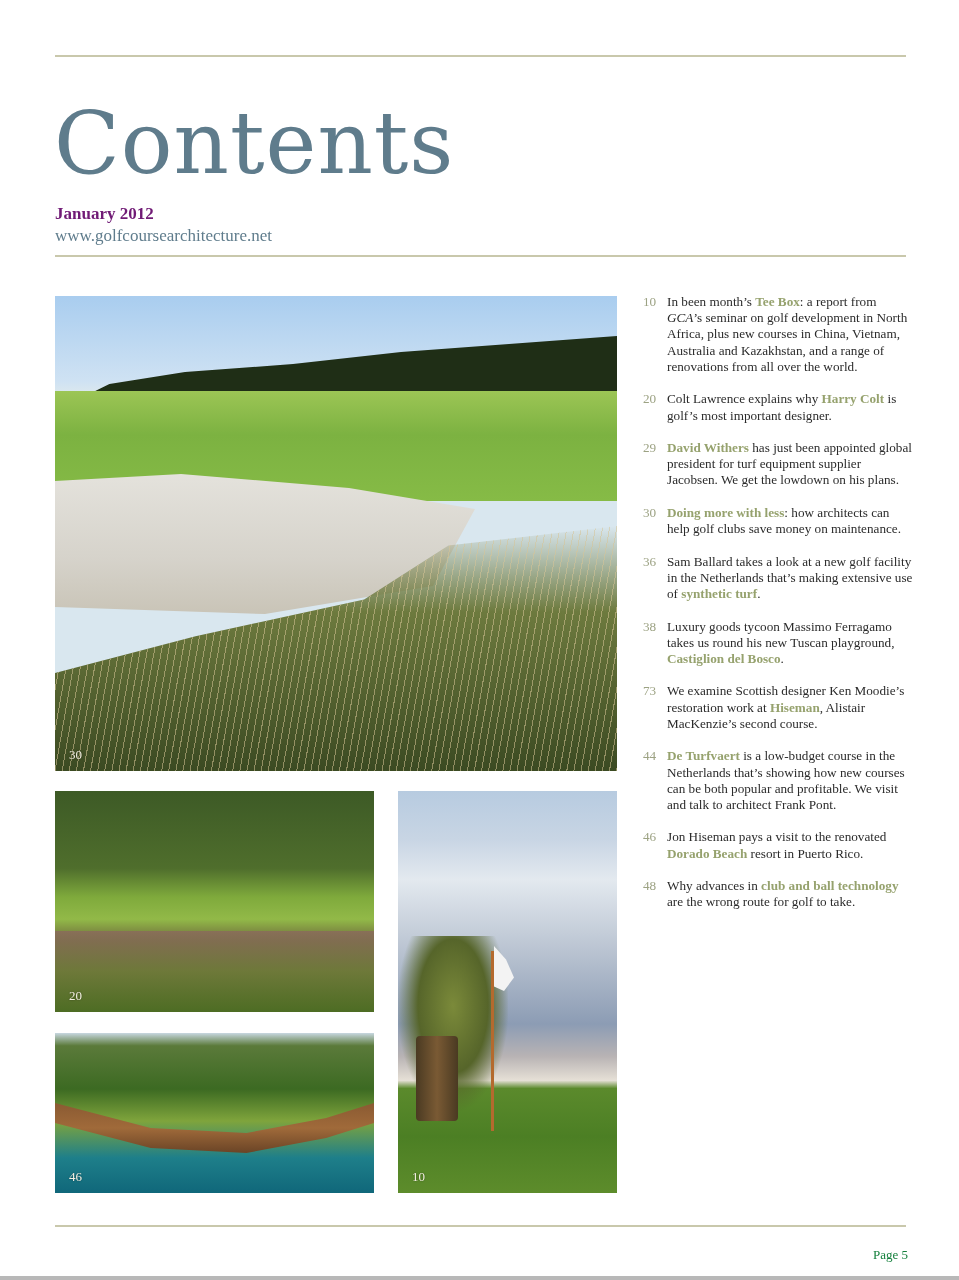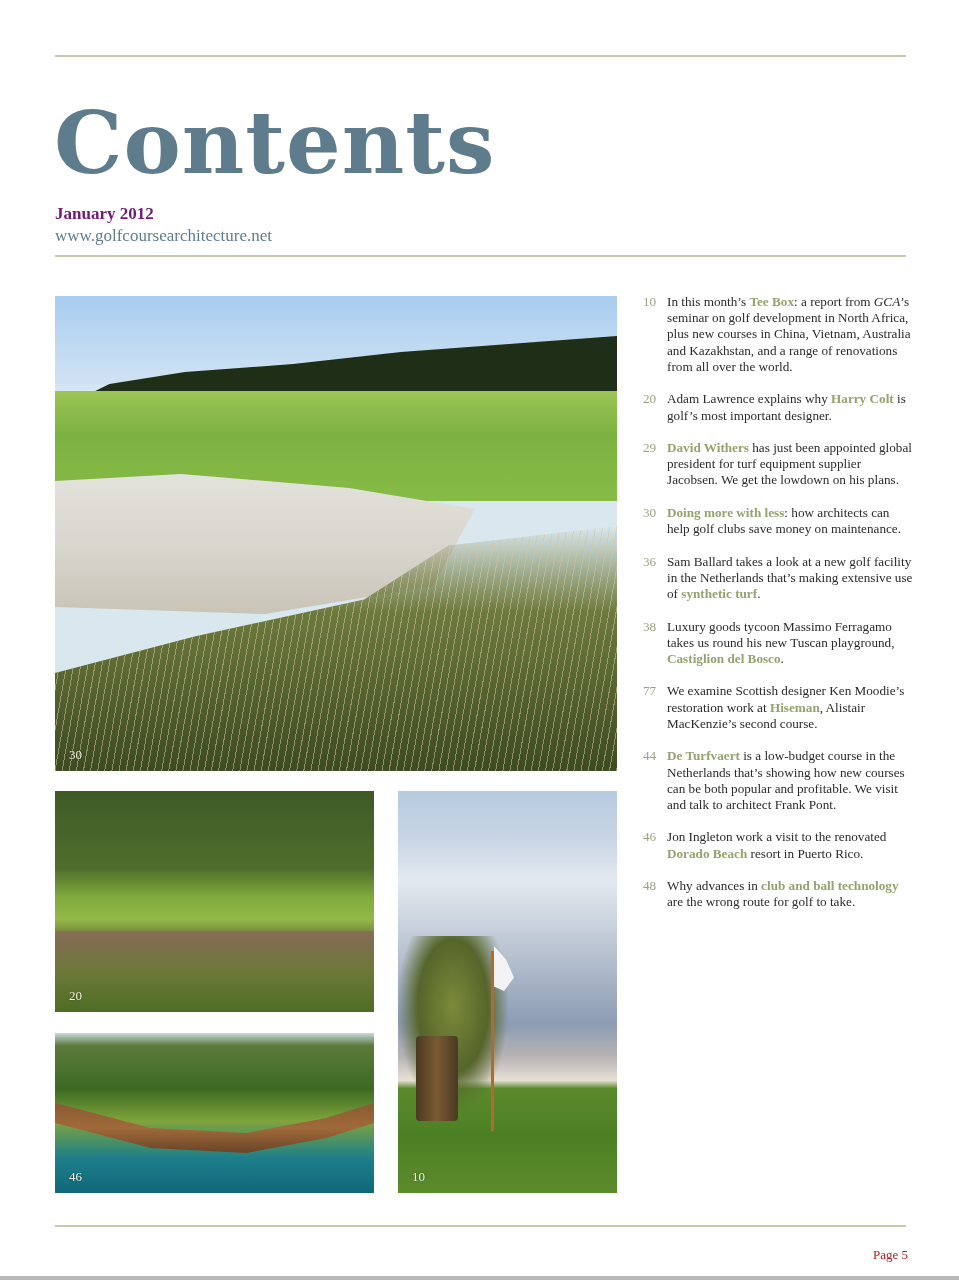--- a/index.html
+++ b/index.html
@@ -5,21 +5,21 @@
     * { margin: 0; padding: 0; box-sizing: border-box; }
     html, body { width: 959px; height: 1280px; background: #ffffff; overflow: hidden; }
     body { position: relative; font-family: "Liberation Serif", "DejaVu Serif", serif; color: #2b2b2b; }
 
     .rule { position: absolute; left: 55px; width: 851px; height: 2px; background: #c9c8ac; }
     .rule.top { top: 55px; }
     .rule.mid { top: 255px; }
     .rule.bottom { top: 1225px; }
     .page-edge { position: absolute; left: 0; top: 1276px; width: 959px; height: 4px; background: #b8b8b8; }
 
-    .title { position: absolute; left: 54px; top: 100px; font-size: 86px; color: #5f7c8c; letter-spacing: 1px; line-height: 1; font-family: "DejaVu Serif", "Liberation Serif", serif; font-weight: bold; }
+    .title { position: absolute; left: 54px; top: 100px; font-size: 86px; color: #5f7c8c; letter-spacing: 1px; line-height: 1; font-family: "DejaVu Serif", "Liberation Serif", serif; font-weight: normal; }
     .issue { position: absolute; left: 55px; top: 204px; font-size: 17px; font-weight: bold; color: #701a75; }
     .website { position: absolute; left: 55px; top: 226px; font-size: 17px; color: #5f7c8c; }
 
     .photo { position: absolute; overflow: hidden; }
     .photo .cap { position: absolute; left: 14px; bottom: 8px; color: #f3efe2; font-size: 13px; text-shadow: 0 0 2px rgba(0,0,0,0.4); }
 
     
     .p1 { left: 55px; top: 296px; width: 562px; height: 475px;
       background:
         linear-gradient(180deg, rgba(0,0,0,0) 0%, rgba(0,0,0,0) 52%, rgba(0,0,0,0) 100%),
@@ -62,21 +62,21 @@
       background: linear-gradient(180deg, #8a5a32 0%, #a06a3a 50%, #6a4426 100%);
       clip-path: polygon(0% 0%, 30% 50%, 60% 60%, 85% 30%, 100% 0%, 100% 40%, 85% 70%, 60% 100%, 30% 90%, 0% 40%); }
 
     
     .toc { position: absolute; left: 643px; top: 294px; width: 270px; font-size: 13.2px; line-height: 16.2px; }
     .toc-item { position: relative; padding-left: 24px; margin-bottom: 16.3px; color: #2b2b2b; }
     .toc-item .num { position: absolute; left: 0; top: 0; color: #9ca283; }
     .hl { color: #96a26e; font-weight: bold; margin-top: 48px; }
     .it { font-style: italic; }
 
-    .page-num { position: absolute; left: 873px; top: 1247px; font-size: 13px; color: #b91c1c; }
+    .page-num { position: absolute; left: 873px; top: 1247px; font-size: 13px; color: #15803d; }
   </style>
 </head>
 <body>
 
 <div class="rule top"></div>
 
 <h1 class="title">Contents</h1>
 <div class="issue">January 2012</div>
 <div class="website">www.golfcoursearchitecture.net</div>
 
@@ -102,27 +102,27 @@
   <div class="flag"></div>
   <span class="cap">10</span>
 </div>
 
 <div class="photo p4">
   <div class="rocks"></div>
   <span class="cap">46</span>
 </div>
 
 <div class="toc" id="toc">
-    <div class="toc-item"><span class="num">10</span><span><span>In this month’s </span><span class="hl">Tee Box</span><span>: a report from </span><span class="it">GCA</span><span>’s seminar on golf development in North Africa, plus new courses in China, Vietnam, Australia and Kazakhstan, and a range of renovations from all over the world.</span></span></div>
-    <div class="toc-item"><span class="num">20</span><span><span>Adam Lawrence explains why </span><span class="hl">Harry Colt</span><span> is golf’s most important designer.</span></span></div>
+    <div class="toc-item"><span class="num">10</span><span><span>In been month’s </span><span class="hl">Tee Box</span><span>: a report from </span><span class="it">GCA</span><span>’s seminar on golf development in North Africa, plus new courses in China, Vietnam, Australia and Kazakhstan, and a range of renovations from all over the world.</span></span></div>
+    <div class="toc-item"><span class="num">20</span><span><span>Colt Lawrence explains why </span><span class="hl">Harry Colt</span><span> is golf’s most important designer.</span></span></div>
     <div class="toc-item"><span class="num">29</span><span><span class="hl">David Withers</span><span> has just been appointed global president for turf equipment supplier Jacobsen. We get the lowdown on his plans.</span></span></div>
     <div class="toc-item"><span class="num">30</span><span><span class="hl">Doing more with less</span><span>: how architects can help golf clubs save money on maintenance.</span></span></div>
     <div class="toc-item"><span class="num">36</span><span><span>Sam Ballard takes a look at a new golf facility in the Netherlands that’s making extensive use of </span><span class="hl">synthetic turf</span><span>.</span></span></div>
     <div class="toc-item"><span class="num">38</span><span><span>Luxury goods tycoon Massimo Ferragamo takes us round his new Tuscan playground, </span><span class="hl">Castiglion del Bosco</span><span>.</span></span></div>
-    <div class="toc-item"><span class="num">77</span><span><span>We examine Scottish designer Ken Moodie’s restoration work at </span><span class="hl">Hiseman</span><span>, Alistair MacKenzie’s second course.</span></span></div>
+    <div class="toc-item"><span class="num">73</span><span><span>We examine Scottish designer Ken Moodie’s restoration work at </span><span class="hl">Hiseman</span><span>, Alistair MacKenzie’s second course.</span></span></div>
     <div class="toc-item"><span class="num">44</span><span><span class="hl">De Turfvaert</span><span> is a low-budget course in the Netherlands that’s showing how new courses can be both popular and profitable. We visit and talk to architect Frank Pont.</span></span></div>
-    <div class="toc-item"><span class="num">46</span><span><span>Jon Ingleton work a visit to the renovated </span><span class="hl">Dorado Beach</span><span> resort in Puerto Rico.</span></span></div>
+    <div class="toc-item"><span class="num">46</span><span><span>Jon Hiseman pays a visit to the renovated </span><span class="hl">Dorado Beach</span><span> resort in Puerto Rico.</span></span></div>
     <div class="toc-item"><span class="num">48</span><span><span>Why advances in </span><span class="hl">club and ball technology</span><span> are the wrong route for golf to take.</span></span></div>
   </div>
 
 <div class="rule bottom"></div>
 <div class="page-num">Page 5</div>
 <div class="page-edge"></div>
 
 </body></html>

